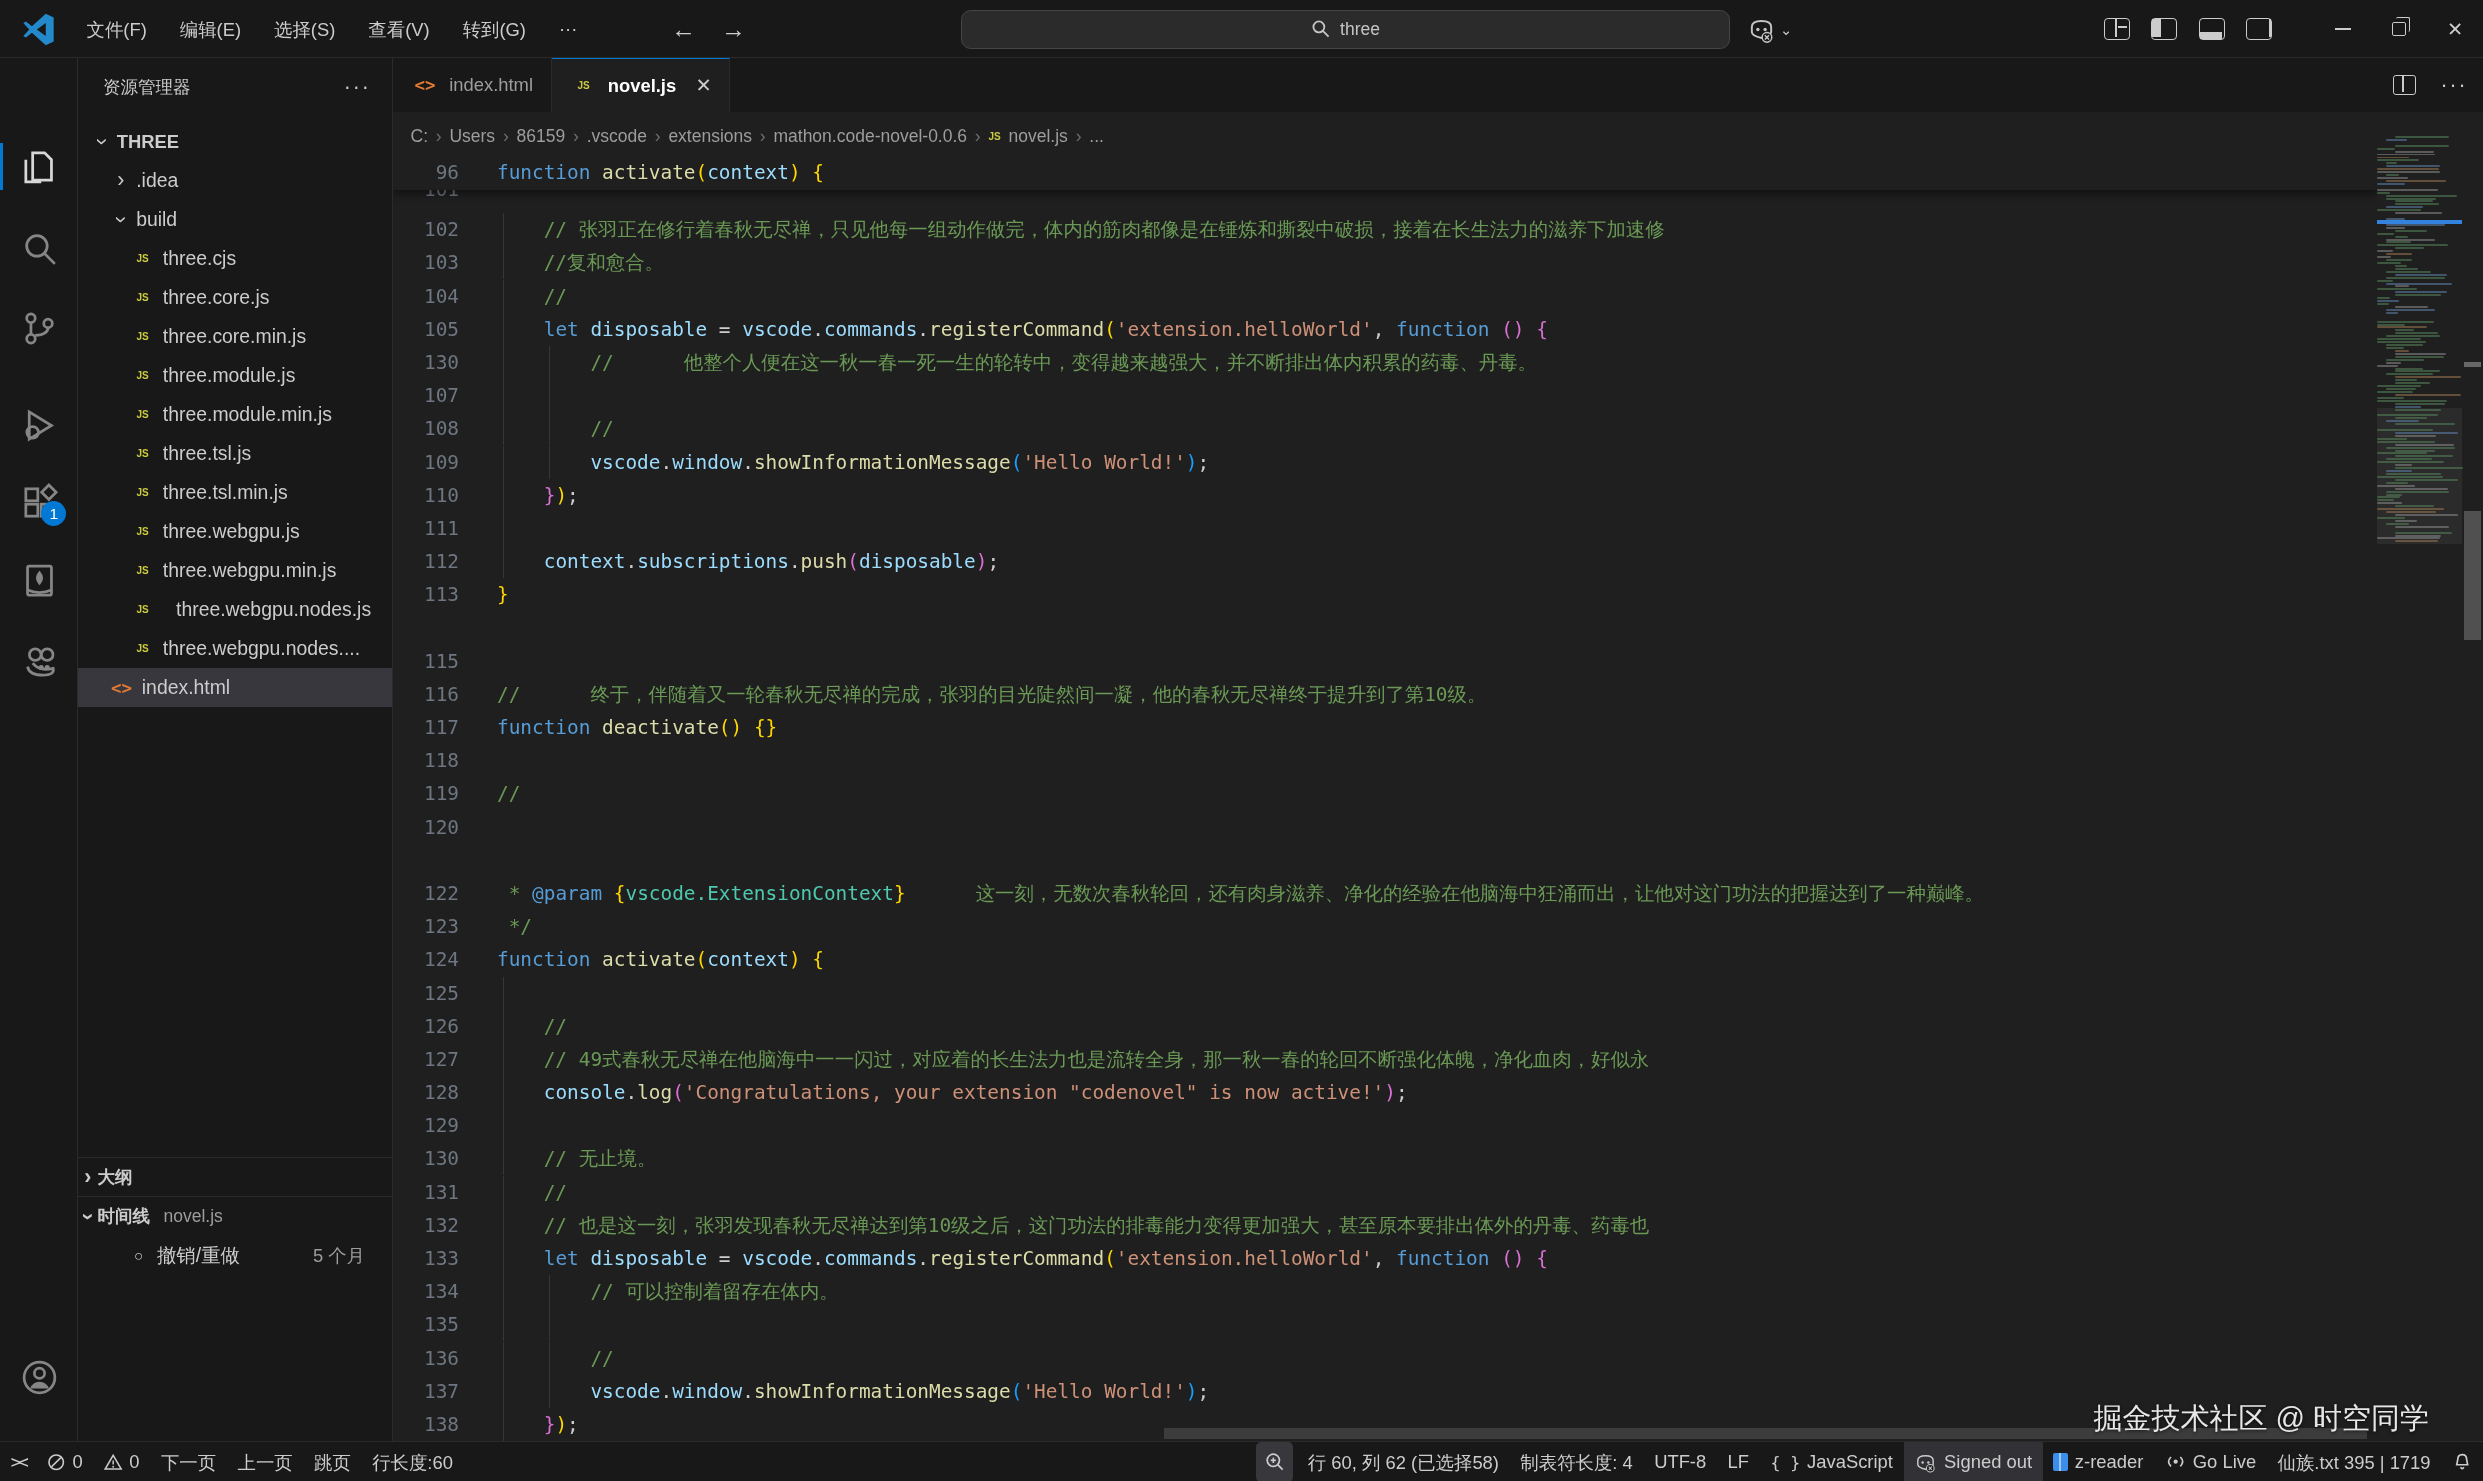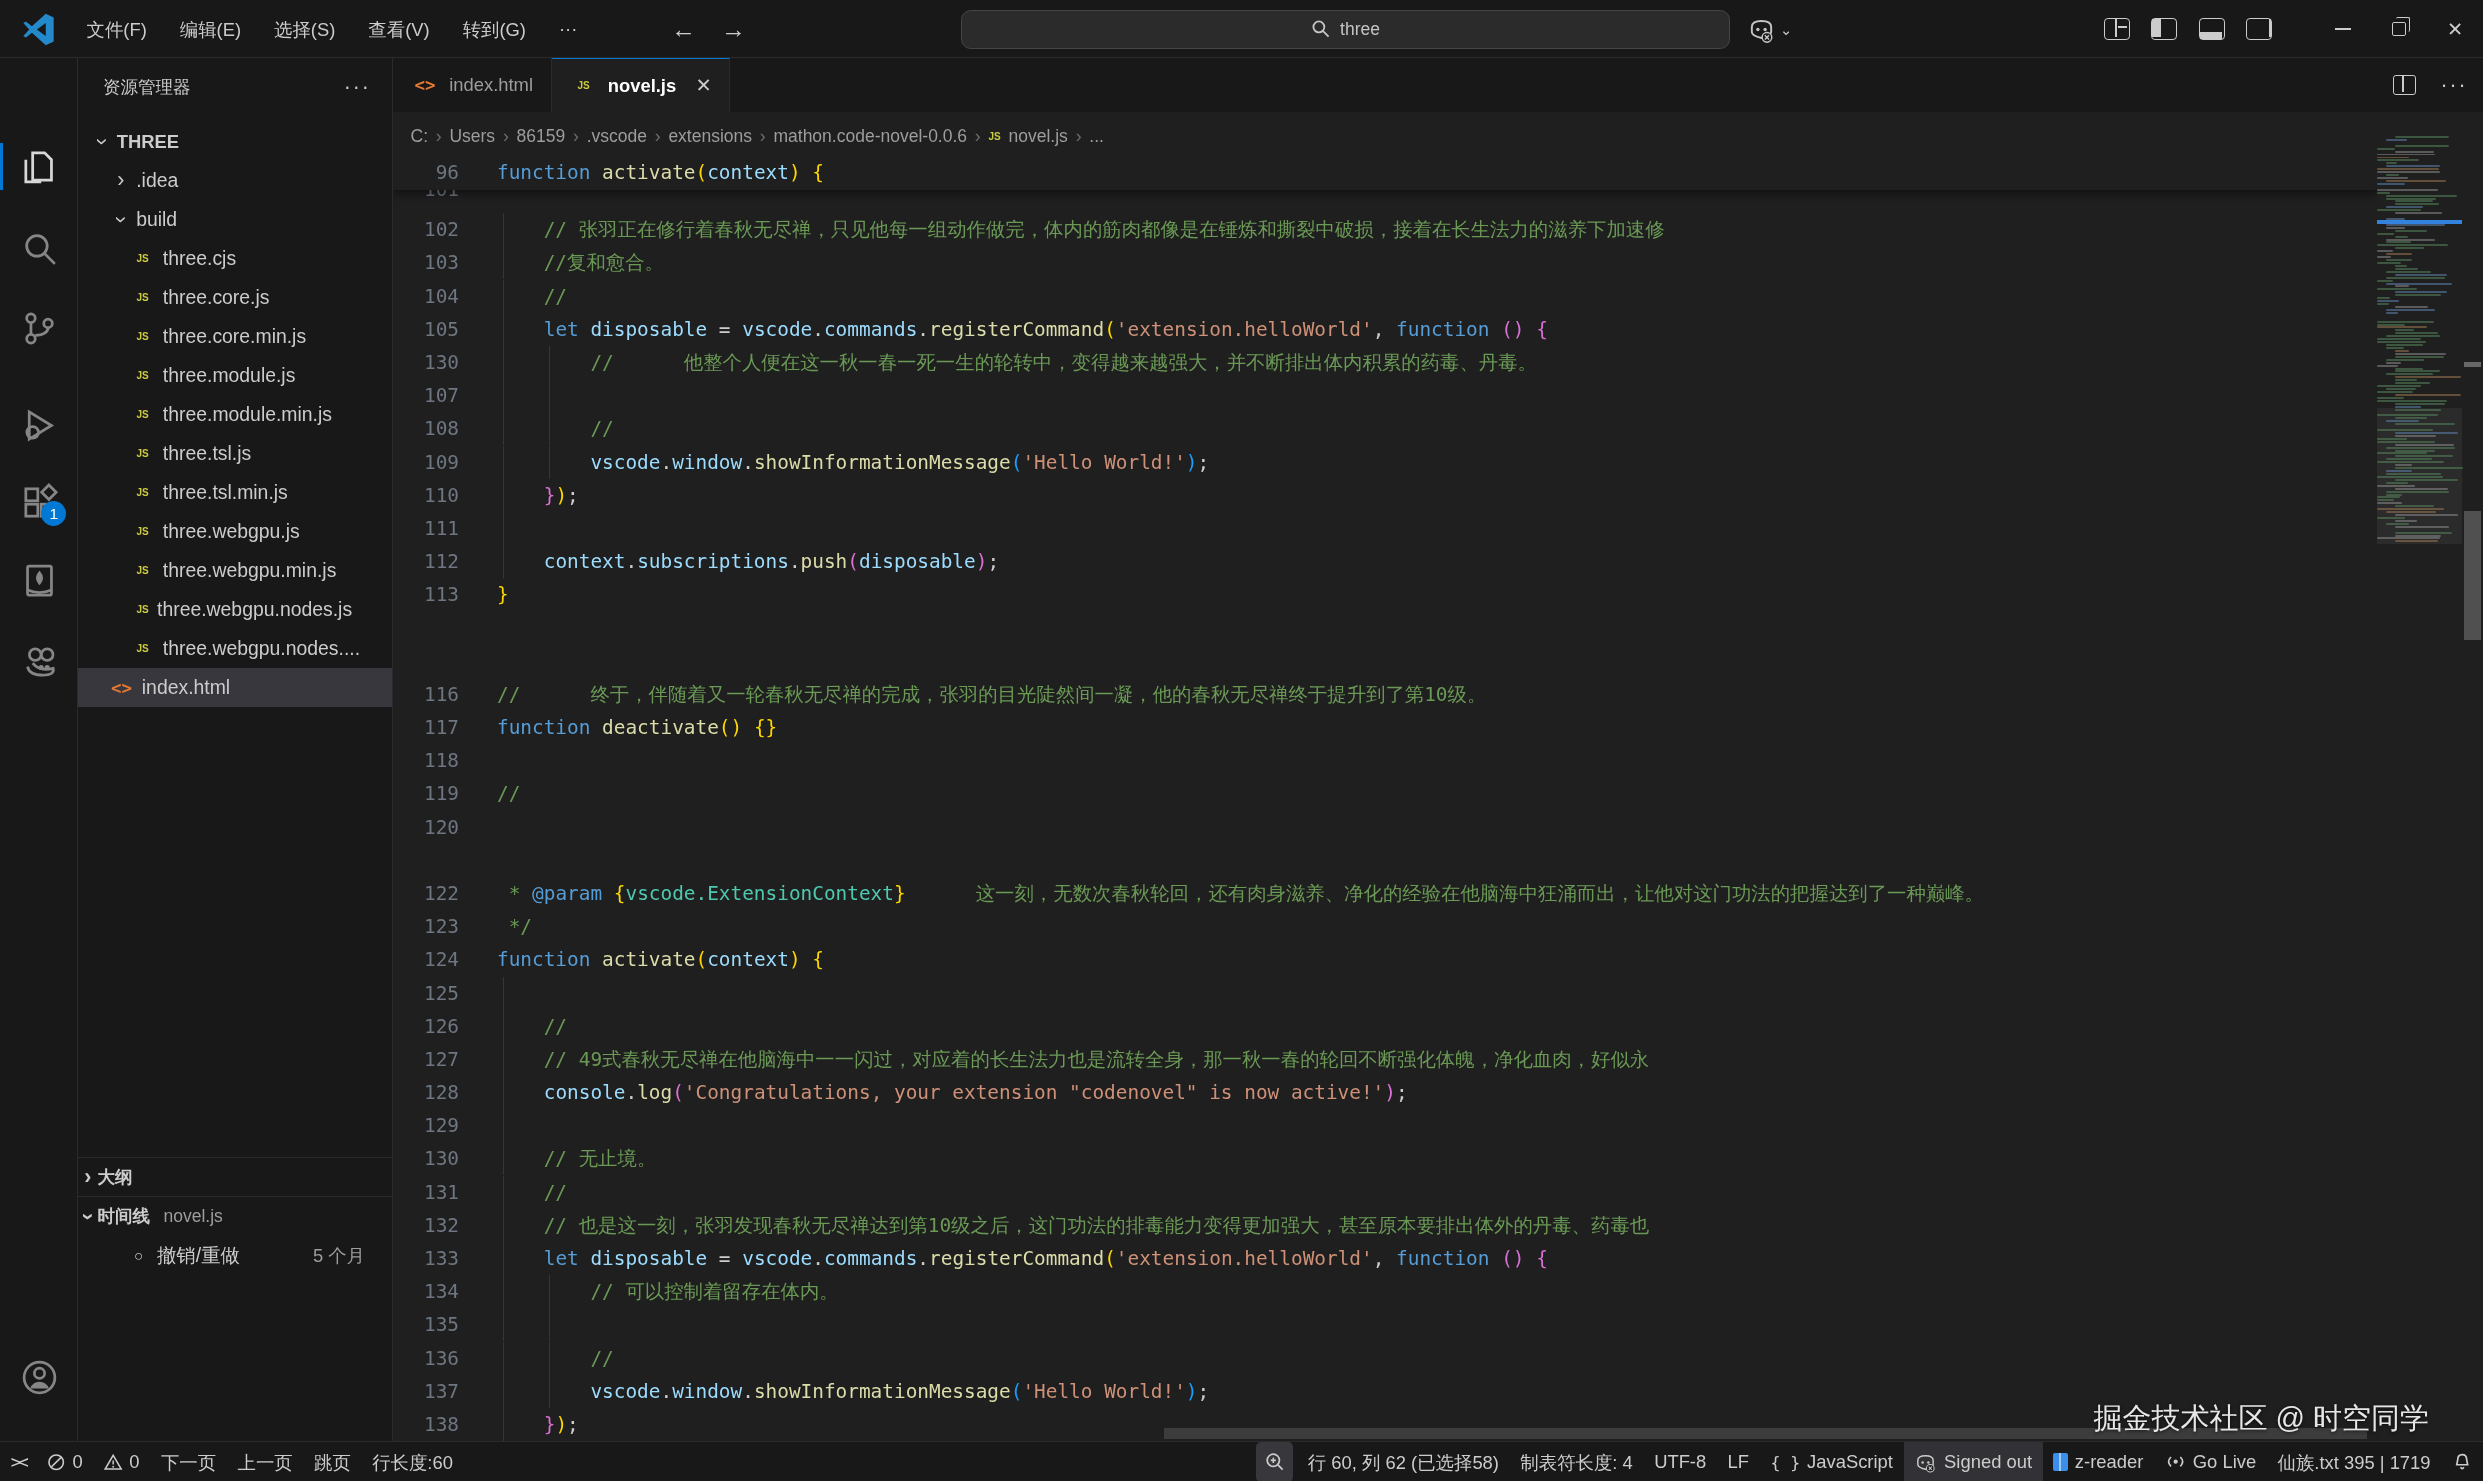--- a/index.html
+++ b/index.html
@@ -288,21 +288,21 @@
       <div class="tree-row" style="padding-left: 50px;">
         <span class="js-badge">JS</span>
         <span style="margin-left:5.8px;">three.webgpu.js</span>
       </div>
       <div class="tree-row" style="padding-left: 50px;">
         <span class="js-badge">JS</span>
         <span style="margin-left:5.8px;">three.webgpu.min.js</span>
       </div>
       <div class="tree-row" style="padding-left: 50px;">
         <span class="js-badge">JS</span>
-        <span style="margin-left:0;">three.webgpu.nodes.js</span>
+        <span style="margin-left:19px;">three.webgpu.nodes.js</span>
       </div>
       <div class="tree-row" style="padding-left: 50px;">
         <span class="js-badge">JS</span>
         <span style="margin-left:5.8px;">three.webgpu.nodes....</span>
       </div>
       <div class="tree-row selected" style="padding-left: 29px;">
         <span class="html-badge">&lt;&gt;</span>
         <span style="margin-left:5.8px;">index.html</span>
       </div>
     </div>
@@ -372,20 +372,21 @@
     <div class="code-line" style="top: 125px;"><span class="ln">104</span><span class="guide" style="left:110px"></span><span class="lc"><span class="tk-c">    //</span></span></div>
     <div class="code-line" style="top: 158px;"><span class="ln">105</span><span class="guide" style="left:110px"></span><span class="lc"><span class="tk-p">    </span><span class="tk-kw">let</span><span class="tk-p"> </span><span class="tk-v">disposable</span><span class="tk-p"> = </span><span class="tk-v">vscode</span><span class="tk-p">.</span><span class="tk-v">commands</span><span class="tk-p">.</span><span class="tk-fn">registerCommand</span><span class="tk-b1">(</span><span class="tk-s">'extension.helloWorld'</span><span class="tk-p">, </span><span class="tk-kw">function</span><span class="tk-p"> </span><span class="tk-b2">()</span><span class="tk-p"> </span><span class="tk-b2">{</span></span></div>
     <div class="code-line" style="top: 191px;"><span class="ln">130</span><span class="guide" style="left:110px"></span><span class="guide" style="left:156px"></span><span class="lc"><span class="tk-c">        //      他整个人便在这一秋一春一死一生的轮转中，变得越来越强大，并不断排出体内积累的药毒、丹毒。</span></span></div>
     <div class="code-line" style="top: 224px;"><span class="ln">107</span><span class="guide" style="left:110px"></span><span class="guide" style="left:156px"></span><span class="lc"></span></div>
     <div class="code-line" style="top: 257px;"><span class="ln">108</span><span class="guide" style="left:110px"></span><span class="guide" style="left:156px"></span><span class="lc"><span class="tk-c">        //</span></span></div>
     <div class="code-line" style="top: 291px;"><span class="ln">109</span><span class="guide" style="left:110px"></span><span class="guide" style="left:156px"></span><span class="lc"><span class="tk-p">        </span><span class="tk-v">vscode</span><span class="tk-p">.</span><span class="tk-v">window</span><span class="tk-p">.</span><span class="tk-fn">showInformationMessage</span><span class="tk-b3">(</span><span class="tk-s">'Hello World!'</span><span class="tk-b3">)</span><span class="tk-p">;</span></span></div>
     <div class="code-line" style="top: 324px;"><span class="ln">110</span><span class="guide" style="left:110px"></span><span class="lc"><span class="tk-p">    </span><span class="tk-b2">}</span><span class="tk-b1">)</span><span class="tk-p">;</span></span></div>
     <div class="code-line" style="top: 357px;"><span class="ln">111</span><span class="guide" style="left:110px"></span><span class="lc"></span></div>
     <div class="code-line" style="top: 390px;"><span class="ln">112</span><span class="guide" style="left:110px"></span><span class="lc"><span class="tk-p">    </span><span class="tk-v">context</span><span class="tk-p">.</span><span class="tk-v">subscriptions</span><span class="tk-p">.</span><span class="tk-fn">push</span><span class="tk-b2">(</span><span class="tk-v">disposable</span><span class="tk-b2">)</span><span class="tk-p">;</span></span></div>
     <div class="code-line" style="top: 423px;"><span class="ln">113</span><span class="lc"><span class="tk-b1">}</span></span></div>
+    <div class="code-line" style="top: 490px;"><span class="ln">115</span><span class="lc"></span></div>
     <div class="code-line" style="top: 523px;"><span class="ln">116</span><span class="lc"><span class="tk-c">//      终于，伴随着又一轮春秋无尽禅的完成，张羽的目光陡然间一凝，他的春秋无尽禅终于提升到了第10级。</span></span></div>
     <div class="code-line" style="top: 556px;"><span class="ln">117</span><span class="lc"><span class="tk-kw">function</span><span class="tk-p"> </span><span class="tk-fn">deactivate</span><span class="tk-b1">()</span><span class="tk-p"> </span><span class="tk-b1">{}</span></span></div>
     <div class="code-line" style="top: 589px;"><span class="ln">118</span><span class="lc"></span></div>
     <div class="code-line" style="top: 622px;"><span class="ln">119</span><span class="lc"><span class="tk-c">//</span></span></div>
     <div class="code-line" style="top: 656px;"><span class="ln">120</span><span class="lc"></span></div>
     <div class="code-line" style="top: 722px;"><span class="ln">122</span><span class="lc"><span class="tk-c"> * </span><span class="tk-kw">@param</span><span class="tk-p"> </span><span class="tk-b1">{</span><span class="tk-ty">vscode.ExtensionContext</span><span class="tk-b1">}</span><span class="tk-c">      这一刻，无数次春秋轮回，还有肉身滋养、净化的经验在他脑海中狂涌而出，让他对这门功法的把握达到了一种巅峰。</span></span></div>
     <div class="code-line" style="top: 755px;"><span class="ln">123</span><span class="lc"><span class="tk-c"> */</span></span></div>
     <div class="code-line" style="top: 788px;"><span class="ln">124</span><span class="lc"><span class="tk-kw">function</span><span class="tk-p"> </span><span class="tk-fn">activate</span><span class="tk-b1">(</span><span class="tk-v">context</span><span class="tk-b1">)</span><span class="tk-p"> </span><span class="tk-b1">{</span></span></div>
     <div class="code-line" style="top: 822px;"><span class="ln">125</span><span class="guide" style="left:110px"></span><span class="lc"></span></div>
     <div class="code-line" style="top: 855px;"><span class="ln">126</span><span class="guide" style="left:110px"></span><span class="lc"><span class="tk-c">    //</span></span></div>

